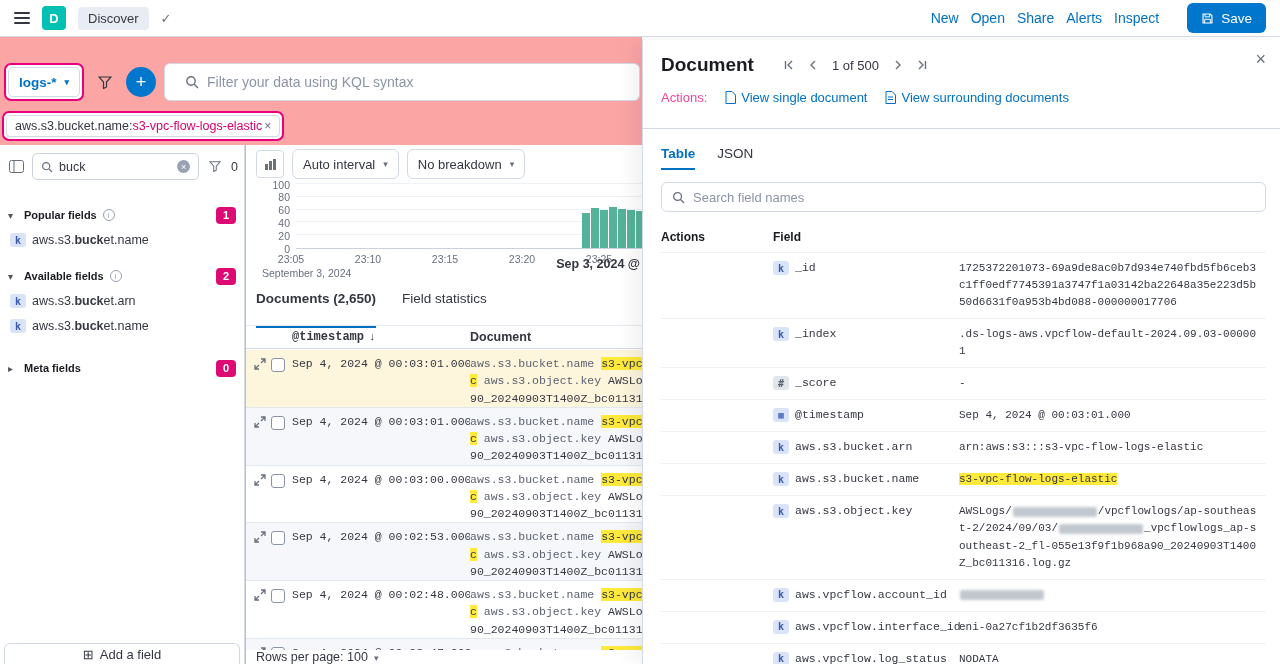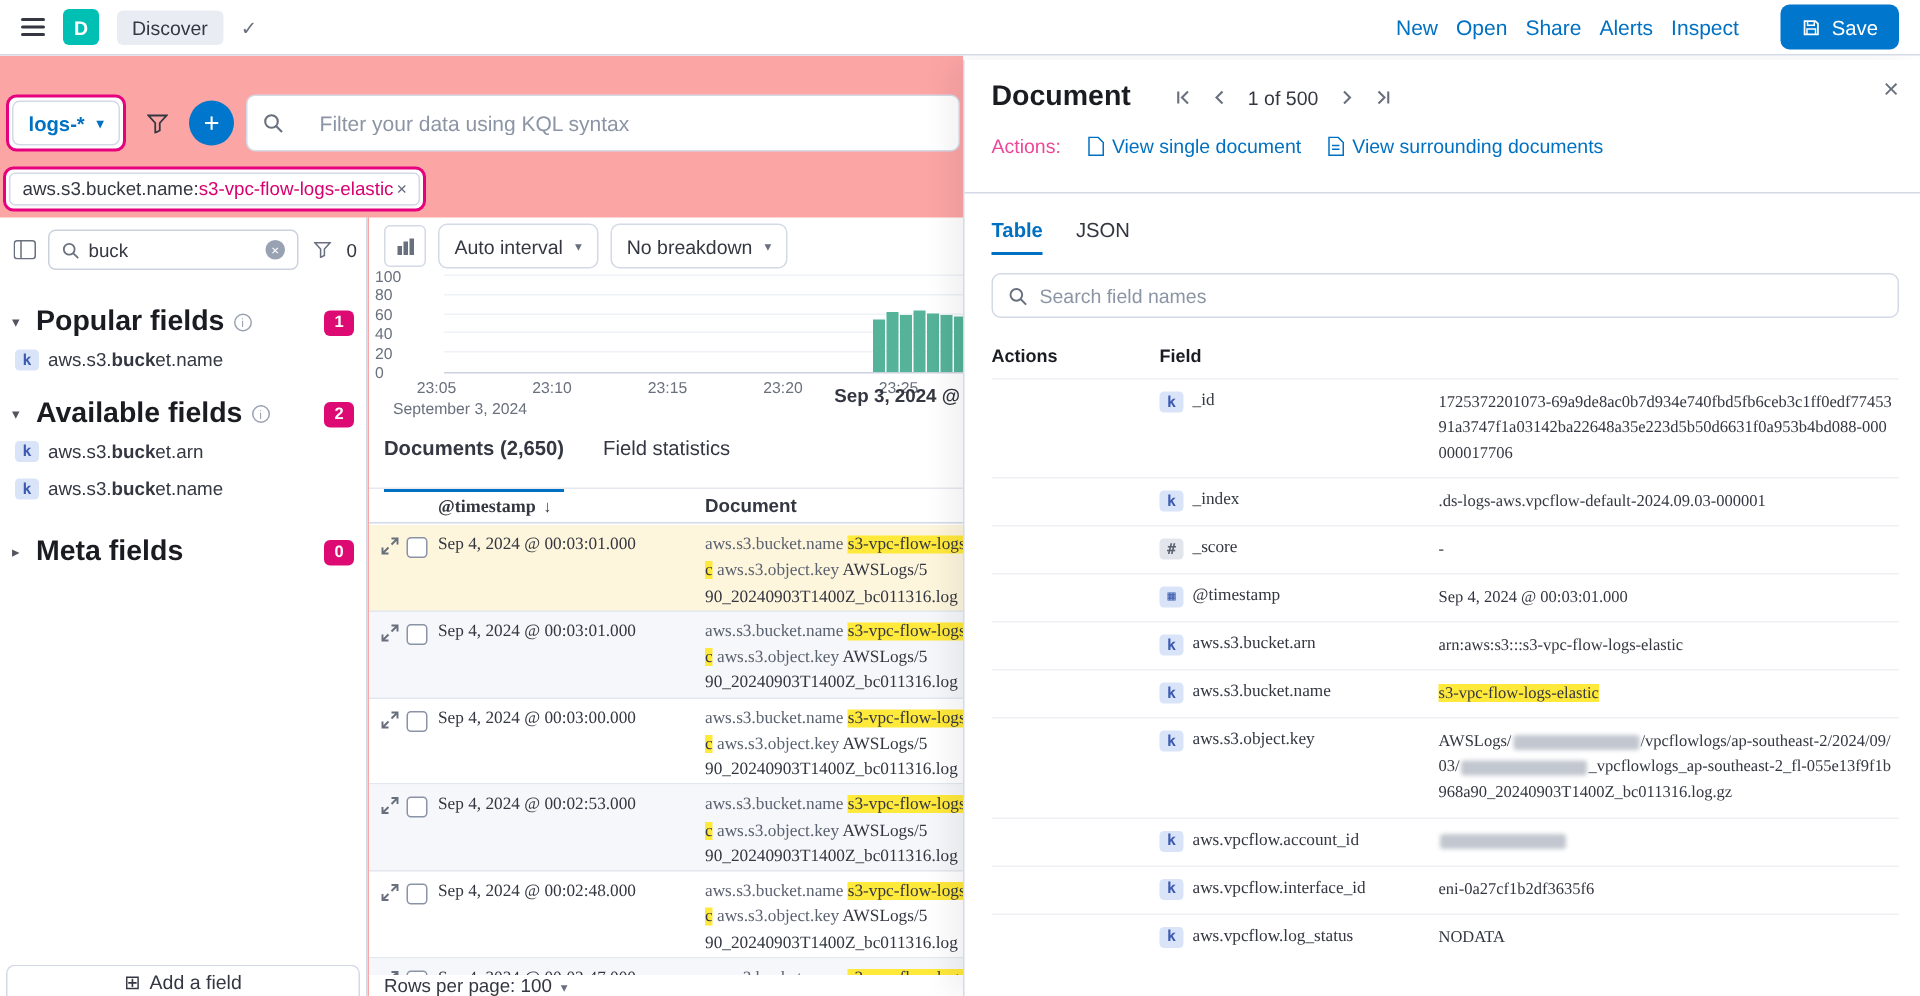--- a/index.html
+++ b/index.html
@@ -1,18 +1,18 @@
 <!DOCTYPE html>
 <html><head>
 <meta charset="utf-8">
 <style>
 *{box-sizing:border-box;margin:0;padding:0}
 html,body{width:1280px;height:664px;overflow:hidden}
 body{font-family:"Liberation Sans",sans-serif;color:#343741;background:#fff;position:relative;font-size:13px}
-.mono{font-family:Liberation Serif, serif}
+.mono{font-family:Liberation Mono, monospace}
 svg{display:block}
 
 
 .top-header{position:absolute;top:0;left:0;right:0;height:37px;border-bottom:1px solid #d3dae6;display:flex;align-items:center;padding:0 14px;gap:12px;background:#fff;z-index:40}
 .hamburger{display:flex;flex-direction:column;gap:3px;width:16px;cursor:pointer}
 .hamburger span{height:2px;background:#343741;border-radius:1px}
 .logo{width:24px;height:24px;border-radius:4px;background:#00bfb3;color:#fff;font-weight:700;font-size:13px;display:flex;align-items:center;justify-content:center}
 .crumb{background:#e9edf3;border-radius:4px;padding:4px 10px;font-size:13px;color:#343741;cursor:pointer}
 .check{color:#69707d;font-size:13px}
 .hspacer{flex:1}
@@ -20,60 +20,60 @@
 .save-btn{margin-left:16px;height:30px;background:#0077cc;color:#fff;border:none;border-radius:6px;display:flex;align-items:center;gap:7px;padding:0 14px;font-size:13.5px;font-weight:500;font-family:inherit;cursor:pointer}
 
 
 .main-left{position:absolute;top:37px;left:0;width:642px;bottom:0;overflow:hidden;background:#fca5a5}
 .query-row{position:absolute;top:26px;left:4px;width:636px;display:flex;align-items:center;gap:8px}
 .ann{border:2px solid #e6007e;border-radius:7px;padding:2px;display:inline-flex;background:#fff}
 .dv-btn{height:30px;border:1px solid #d3dae6;border-radius:5px;display:flex;align-items:center;gap:8px;padding:0 10px;color:#0071c2;font-weight:600;font-size:13.5px;background:#fff;cursor:pointer}
 .caret{font-size:9px;color:inherit}
 .filter-icon-btn{width:26px;height:26px;display:flex;align-items:center;justify-content:center;cursor:pointer}
 .plus-btn{width:30px;height:30px;border-radius:50%;background:#0077cc;color:#fff;font-size:18px;display:flex;align-items:center;justify-content:center;border:none;cursor:pointer}
-.kql{flex:1;height:38px;border:1px solid #d3dae6;border-radius:6px;display:flex;align-items:center;gap:24px;padding:0 10px;background:#fff}
+.kql{flex:1;height:38px;border:1px solid #d3dae6;border-radius:6px;display:flex;align-items:center;gap:8px;padding:0 20px;background:#fff}
 .kql input{flex:1;border:none;outline:none;font-size:14px;font-family:inherit;color:#343741;background:transparent}
 .kql input::placeholder{color:#8b95a5}
 .pill-row{position:absolute;top:74px;left:2px}
 .pill{display:flex;align-items:center;gap:0;background:#fff;border:1px solid #d3dae6;border-radius:4px;padding:3px 8px;font-size:12.5px;box-shadow:0 1px 2px rgba(0,0,0,.05);cursor:pointer}
 .pill-value{color:#d6006f}
 .pill-x{color:#69707d;font-size:12px;margin-left:2px;cursor:pointer}
 
 
 .sidebar{position:absolute;top:108px;left:0;width:245px;bottom:0;border-right:1px solid #d3dae6;background:#fff}
 .sb-search-row{position:absolute;top:8px;left:6px;right:6px;display:flex;align-items:center;gap:6px}
 .collapse-btn{width:20px;height:20px;display:flex;align-items:center;justify-content:center;cursor:pointer}
 .sb-search{flex:1;height:27px;border:1px solid #cbd2dd;border-radius:5px;display:flex;align-items:center;gap:6px;padding:0 8px;background:#fff}
 .sb-search input{border:none;outline:none;flex:1;width:100%;font-size:12.5px;color:#343741;font-family:inherit;background:transparent}
 .clear-btn{width:13px;height:13px;border-radius:50%;background:#98a2b3;color:#fff;font-size:9px;display:flex;align-items:center;justify-content:center;cursor:pointer;flex:none}
 .sb-filter-count{font-size:12.5px;color:#343741}
 .sb-body{position:absolute;top:46px;left:8px;right:8px;bottom:24px;overflow:hidden}
 .sb-sec{display:flex;align-items:center;gap:6px;margin-top:12px;height:24px;cursor:pointer}
 .sec-caret{color:#53565f;font-size:10px;width:10px}
-.sec-label{font-weight:700;font-size:19px;color:#1a1c21}
+.sec-label{font-weight:700;font-size:11px;color:#1a1c21}
 .info-i{width:12px;height:12px;border:1px solid #98a2b3;border-radius:50%;color:#98a2b3;font-size:8px;display:inline-flex;align-items:center;justify-content:center;font-style:normal}
 .sec-spacer{flex:1}
 .pink-badge{background:#dd0a73;color:#fff;border-radius:4px;min-width:20px;height:17px;display:inline-flex;align-items:center;justify-content:center;font-size:11px;font-weight:700;padding:0 5px}
 .sb-field{display:flex;align-items:center;gap:6px;height:25px;padding:0 2px;font-size:12.5px;cursor:pointer}
 .sb-fname b{font-weight:700}
 .fbadge{width:16px;height:14px;border-radius:3px;display:inline-flex;align-items:center;justify-content:center;font-family:"DejaVu Sans Mono",monospace;font-size:10px;font-weight:700;flex:none;margin-top:1px}
 .fbadge.k{background:#d9e4f8;color:#3c5bb0}
 .fbadge.h{background:#e2e5eb;color:#5a6270}
 .fbadge.c{background:#d9e4f8;color:#3c5bb0;font-size:9px}
 .add-field{position:absolute;bottom:0;left:4px;right:4px;height:21px;border:1px solid #d3dae6;border-bottom:none;border-radius:6px 6px 0 0;display:flex;align-items:flex-start;justify-content:center;gap:6px;font-size:13px;background:#fff;cursor:pointer;overflow:hidden;padding-top:3px}
 
 
 .center{position:absolute;top:108px;left:246px;right:0;bottom:0;background:#fff}
 .controls-row{position:absolute;top:4px;left:10px;display:flex;gap:8px;align-items:center}
 .icon-btn{width:28px;height:28px;border:1px solid #d3dae6;border-radius:4px;display:flex;align-items:center;justify-content:center;background:#fff;cursor:pointer}
 .select{height:30px;border:1px solid #d3dae6;border-radius:6px;background:#fff;display:flex;align-items:center;gap:8px;padding:0 10px;font-size:13px;cursor:pointer}
 .sel-caret{font-size:9px;color:#69707d}
 .chart-wrap{position:absolute;top:40px;left:4px;right:0;height:100px}
 .y-axis{position:absolute;left:0;top:0;width:40px;height:64px}
-.ytick{position:absolute;right:0;width:40px;font-size:10.5px;color:#69707d;text-align:left;line-height:1}
+.ytick{position:absolute;right:0;width:40px;font-size:10.5px;color:#69707d;text-align:right;line-height:1}
 .plot{position:absolute;left:46px;top:0;right:0;height:64px;border-bottom:1px solid #cbd2dd}
 .gline{position:absolute;left:0;right:0;height:1px;background:#eef1f6}
 .bar{position:absolute;bottom:0;width:8px;background:#54b399}
 .x-axis{position:absolute;left:46px;right:0;top:68px;height:13px}
 .xtick{position:absolute;font-size:10.5px;color:#69707d;transform:translateX(-50%);white-space:nowrap}
 .x-context{position:absolute;left:12px;top:82px;font-size:10.5px;color:#69707d}
 .range-label{position:absolute;right:2px;top:112px;font-size:12.5px;font-weight:700;white-space:nowrap}
 .tabs-row{position:absolute;top:146px;left:10px;display:flex;gap:26px}
 .tab{font-size:13.5px;padding-bottom:20px;cursor:pointer;color:#343741}
 .tab.active{font-weight:700;border-bottom:2px solid #0071c2}

